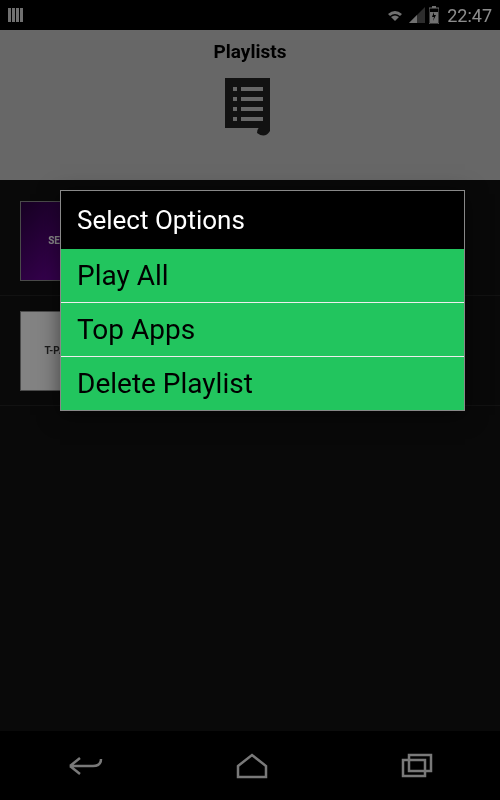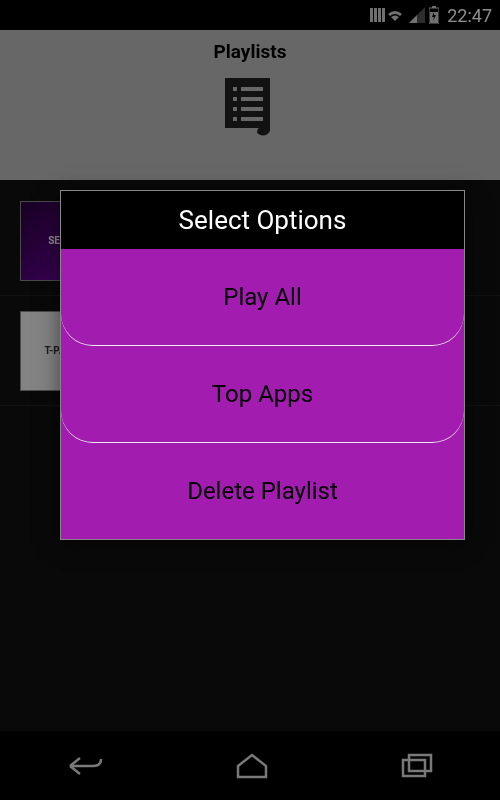--- a/index.html
+++ b/index.html
@@ -9,21 +9,21 @@
       overflow: hidden;
       font-family: Roboto, Arial, sans-serif;
       background: #000;
       position: relative;
     }
     .status-bar {
       height: 30px;
       background: #000;
       display: flex;
       align-items: center;
-      justify-content: flex-end;
+      justify-content: space-between;
       padding: 0 8px;
       color: #ccc;
     }
     .status-left { display: flex; align-items: center; }
     .status-right { display: flex; align-items: center; gap: 4px; }
     .status-right span.time { font-size: 18px; color: #fff; margin-left: 4px; }
     .bars-icon { display: flex; gap: 1px; align-items: flex-end; }
     .bars-icon span { width: 3px; background: #ccc; }
     .header {
       height: 150px;
@@ -85,38 +85,36 @@
     .overlay {
       position: absolute;
       inset: 0;
       background: rgba(0,0,0,0.45);
     }
     .dialog {
       position: absolute;
       top: 190px;
       left: 60px;
       right: 35px;
-      background: #a21caf;
+      background: #22c55e;
       border: 1px solid #888;
       box-shadow: 0 4px 20px rgba(0,0,0,0.5);
-      text-align: center;
     }
     .dialog-header {
       background: #000;
       color: #fff;
       font-size: 26px;
       padding: 14px 16px;
     }
     .dialog-option {
       color: #000;
-      font-size: 24px;
-      padding: 34px 16px;
+      font-size: 28px;
+      padding: 10px 16px;
       border-bottom: 1px solid #eee;
       cursor: pointer;
-      border-radius: 32px;
     }
     .dialog-option:last-child { border-bottom: none; }
   </style>
 </head>
 <body>
 
 <div class="status-bar">
   <div class="status-left">
     <div class="bars-icon">
       <span style="height:14px"></span>

